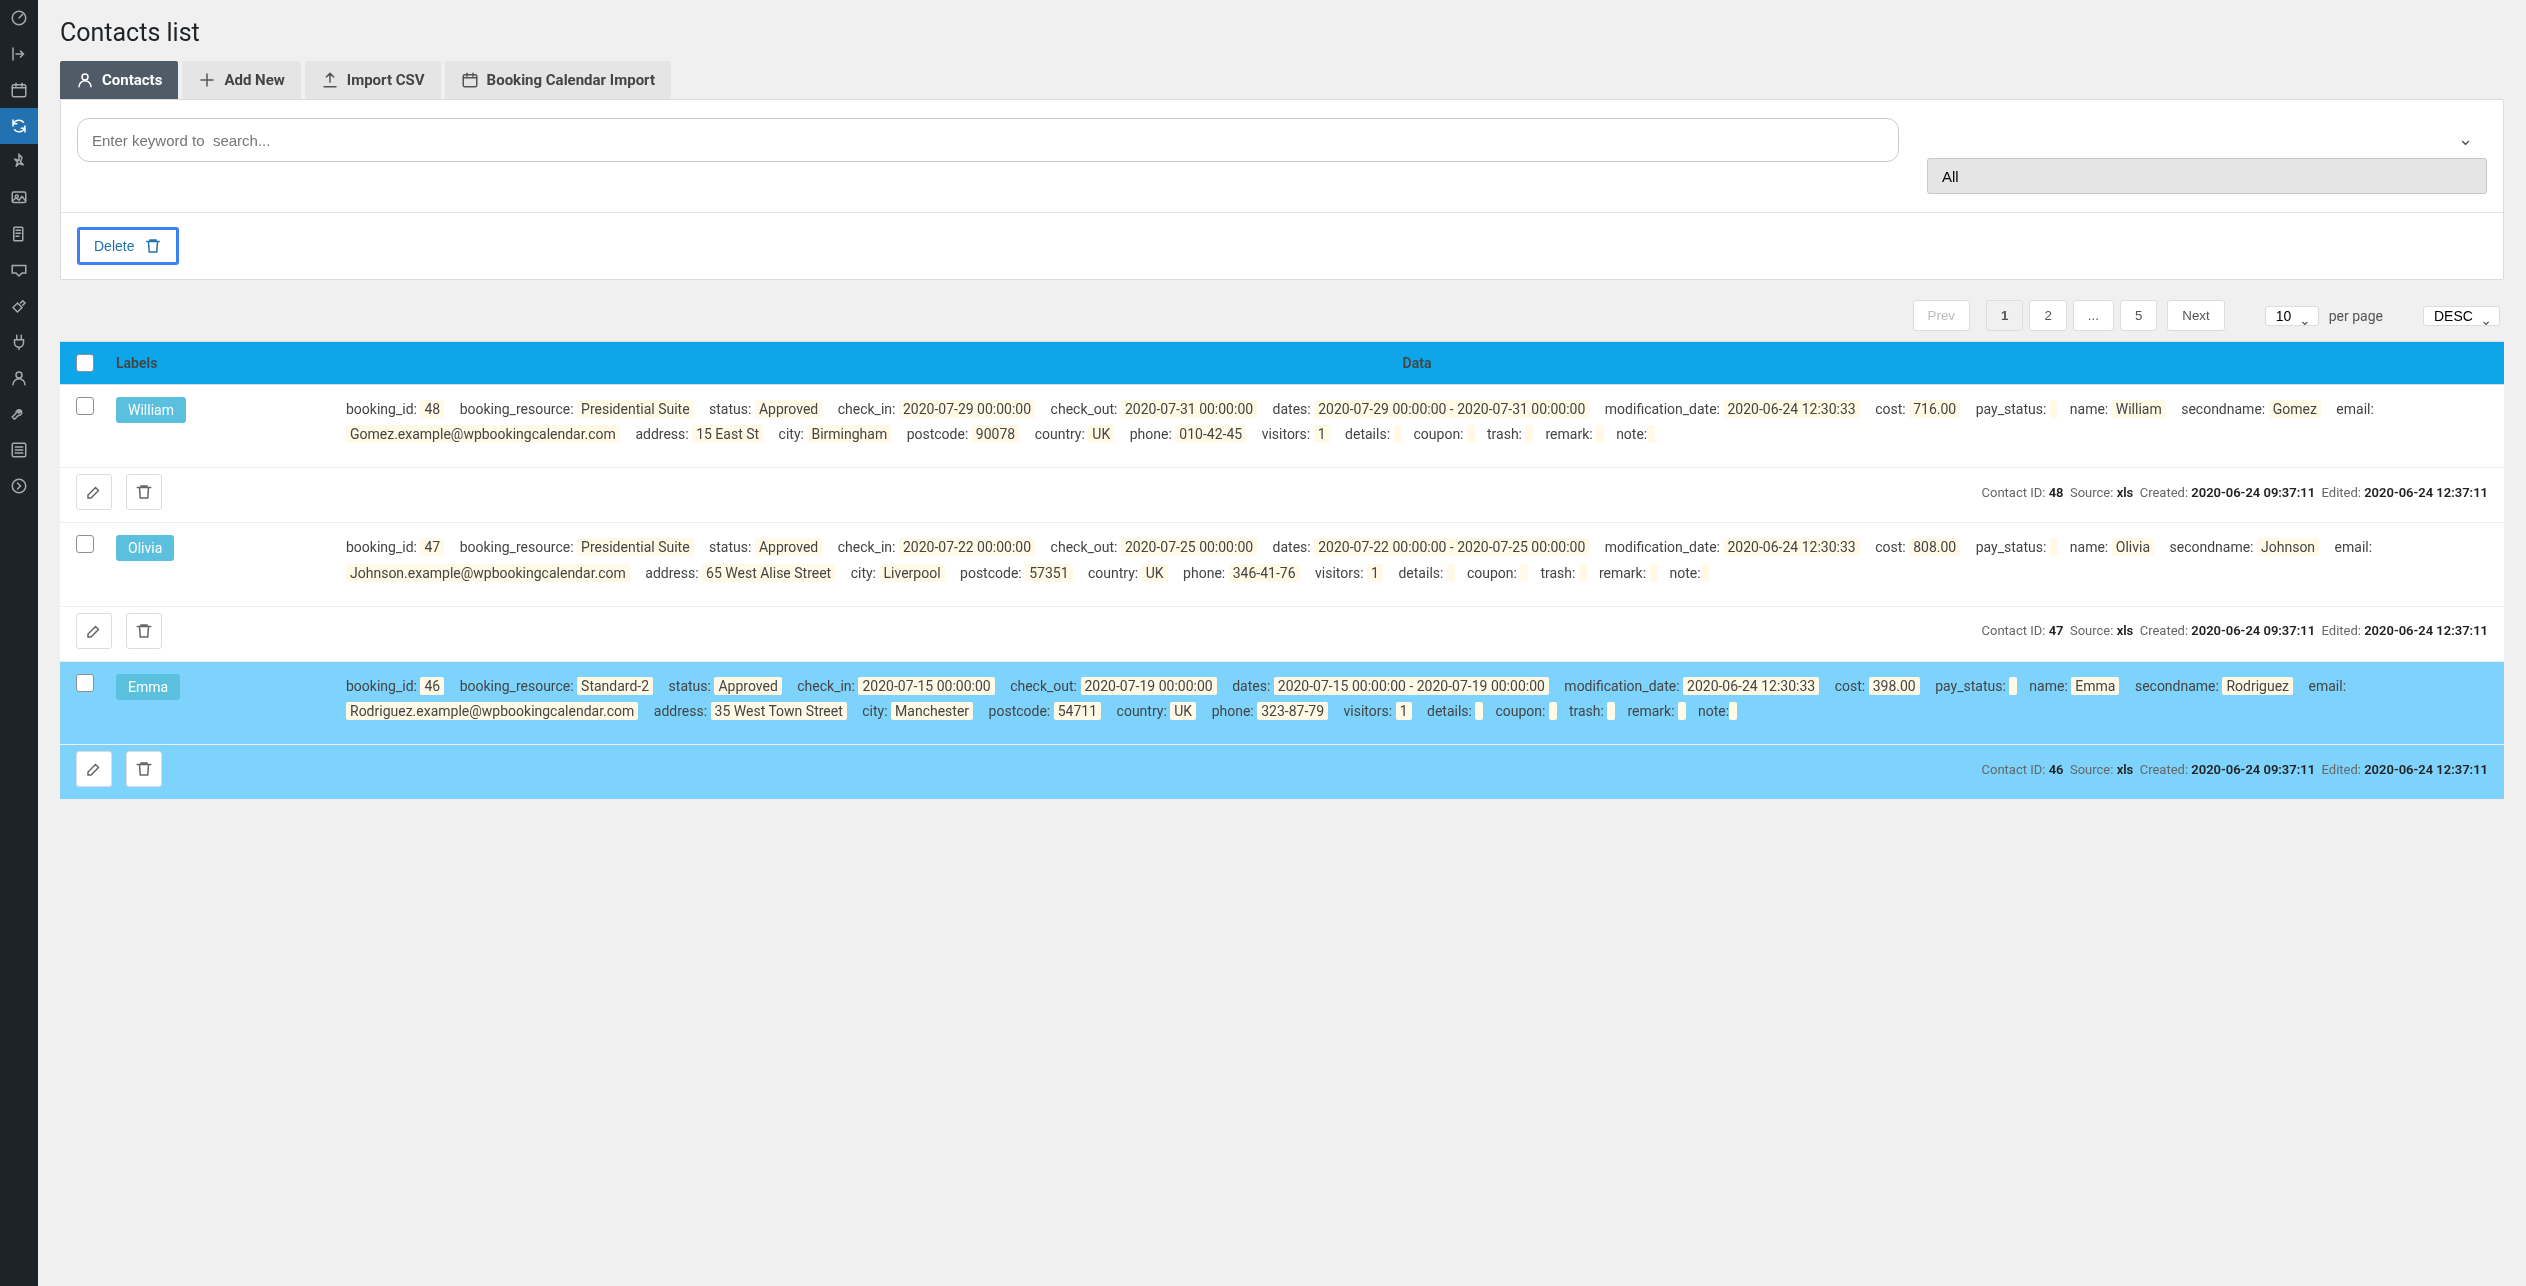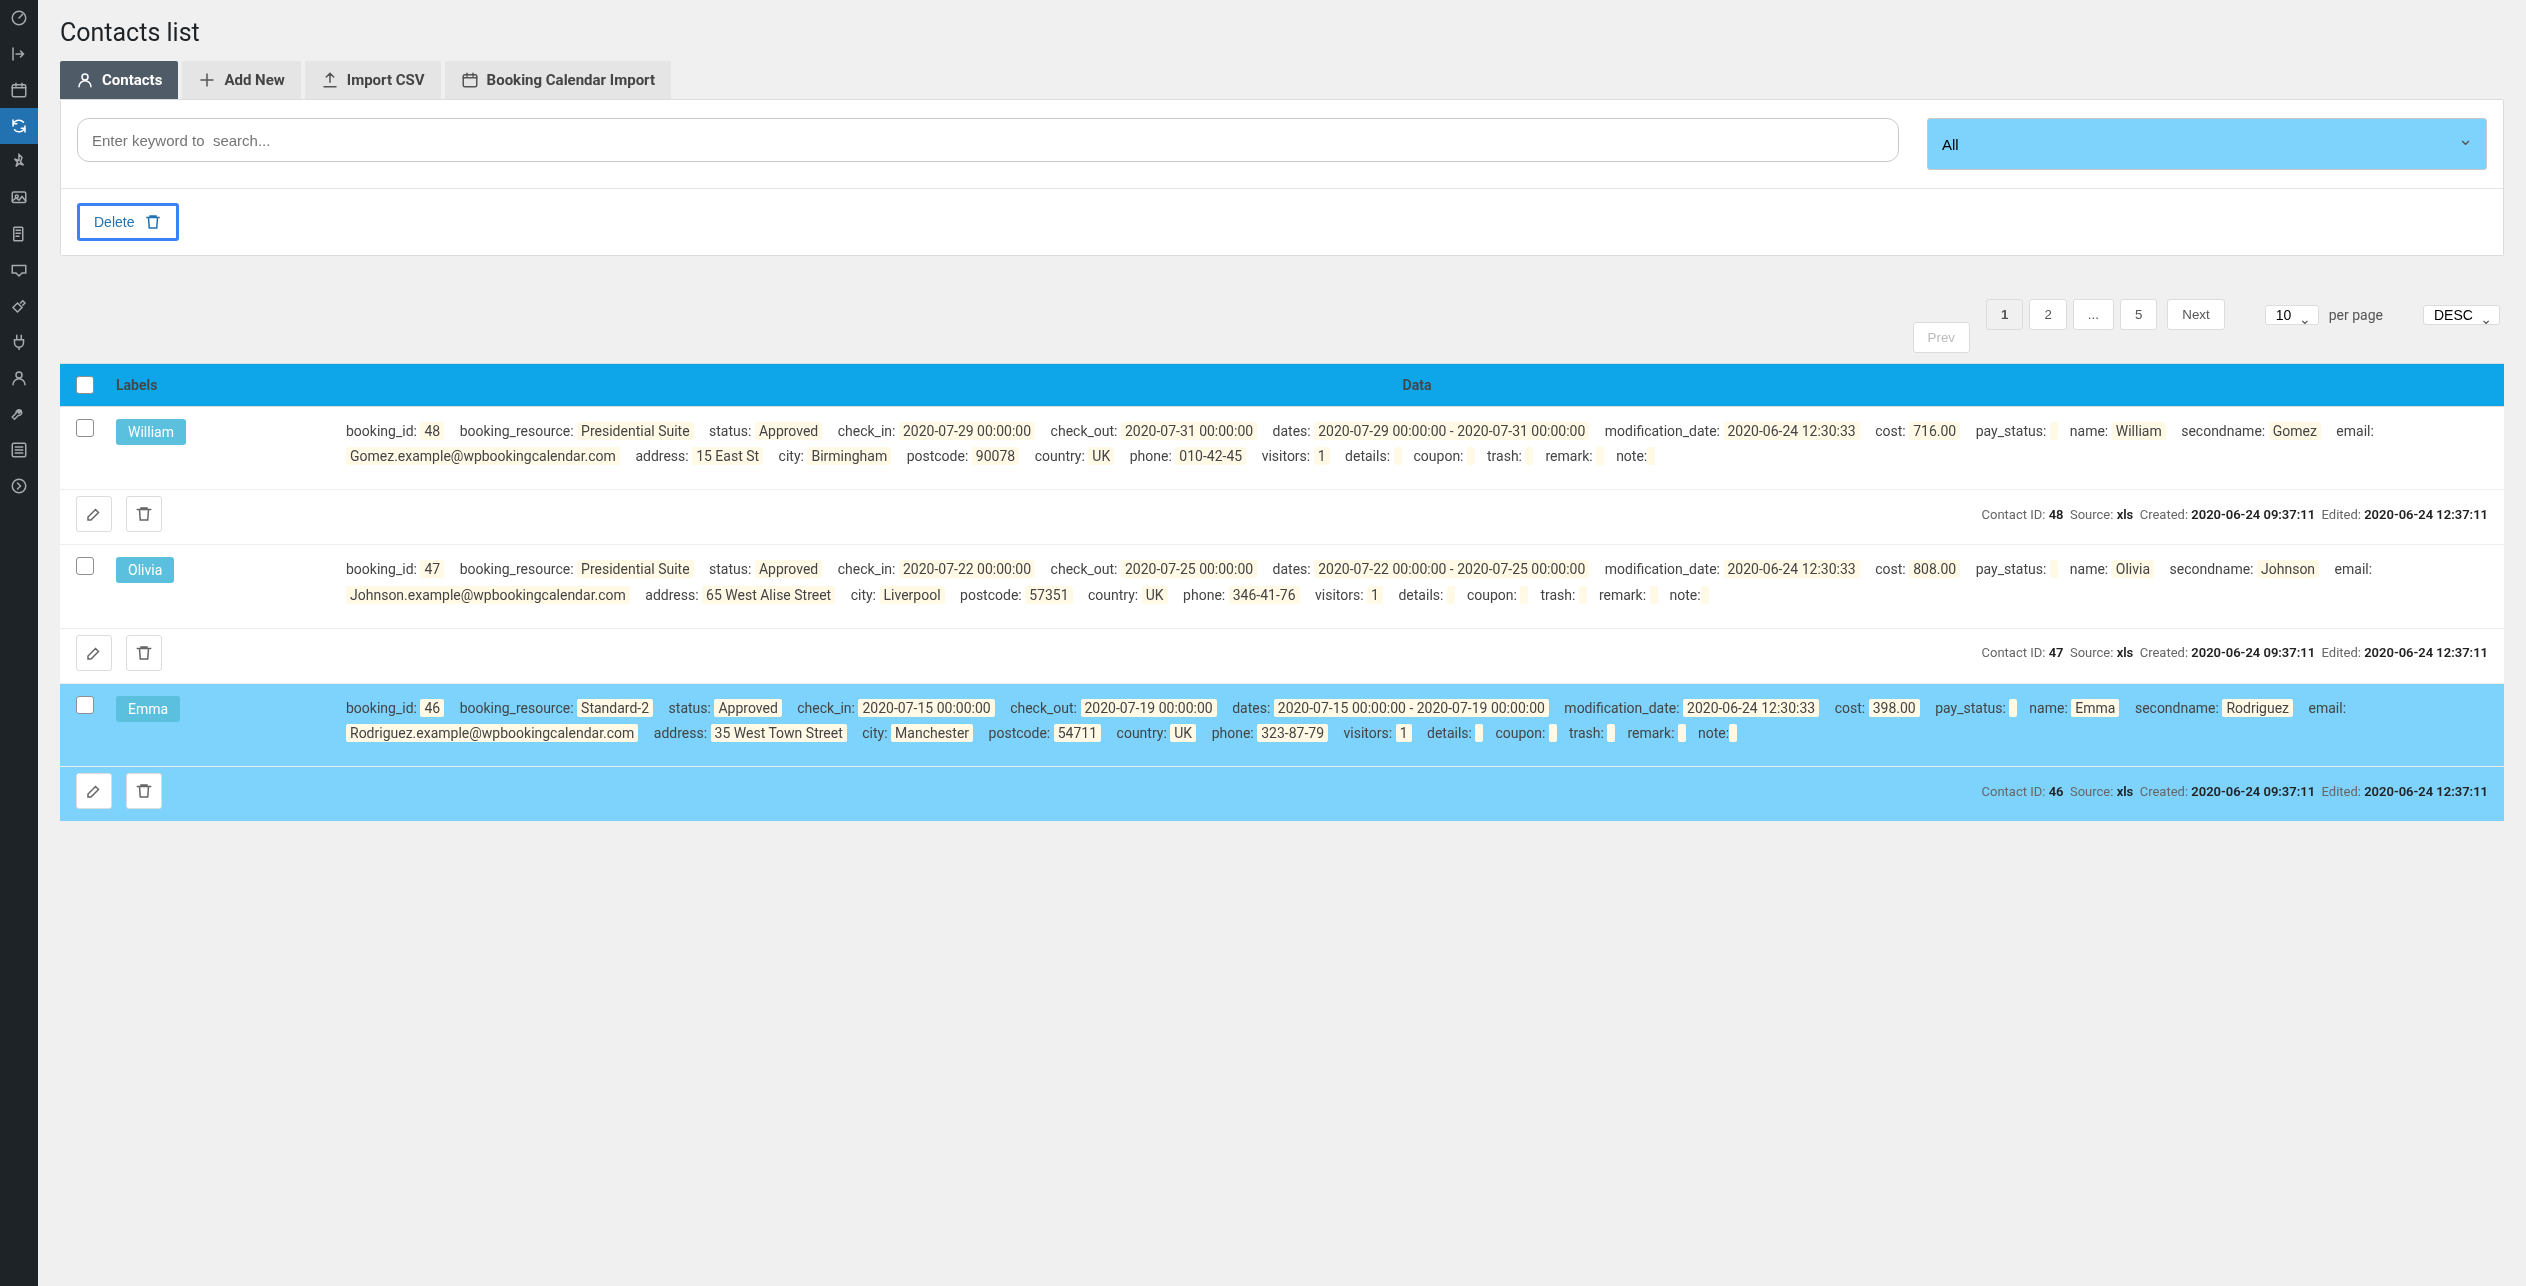--- a/index.html
+++ b/index.html
@@ -91,28 +91,29 @@
     border-radius: 12px;
     font-size: 15px;
     color: #555;
   }
   .select-wrap {
     width: 560px;
     position: relative;
   }
   .select-wrap select {
     width: 100%;
-    height: 52px;
+    height: 36px;
     padding: 0 14px;
     border: 1px solid #c9c9c9;
     border-radius: 3px;
     font-size: 15px;
-    background: #7dd3fc;
+    background: #e5e5e5;
     -webkit-appearance: none;
     appearance: none;
+    margin-top: 40px;
   }
   .select-wrap::after {
     content: "⌄";
     position: absolute;
     right: 14px;
     top: 10px;
     font-size: 18px;
     color: #555;
     pointer-events: none;
   }
@@ -140,21 +141,21 @@
     padding: 20px 4px 10px 4px;
   }
   .pg-btn {
     padding: 7px 14px;
     border: 1px solid #dcdcde;
     background: #fff;
     border-radius: 3px;
     color: #555;
     cursor: pointer;
   }
-  .pg-btn.disabled { color: #bbb; cursor: default; margin-top: 46px; }
+  .pg-btn.disabled { color: #bbb; cursor: default; }
   .pg-btn.active { background: #f0f0f1; font-weight: 600; }
   .perpage-select, .sort-select {
     height: 20px;
     padding: 0 26px 0 10px;
     border: 1px solid #dcdcde;
     border-radius: 3px;
     background: #fff;
     font-size: 14px;
     -webkit-appearance: none;
     appearance: none;

